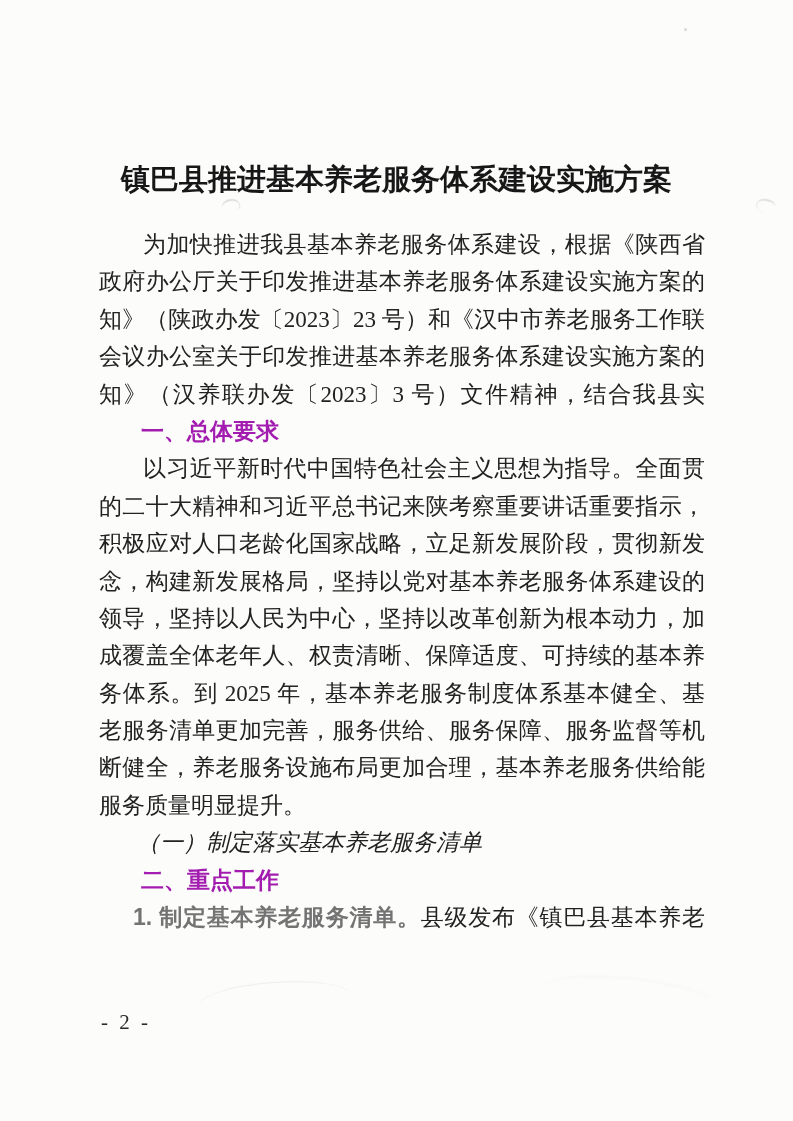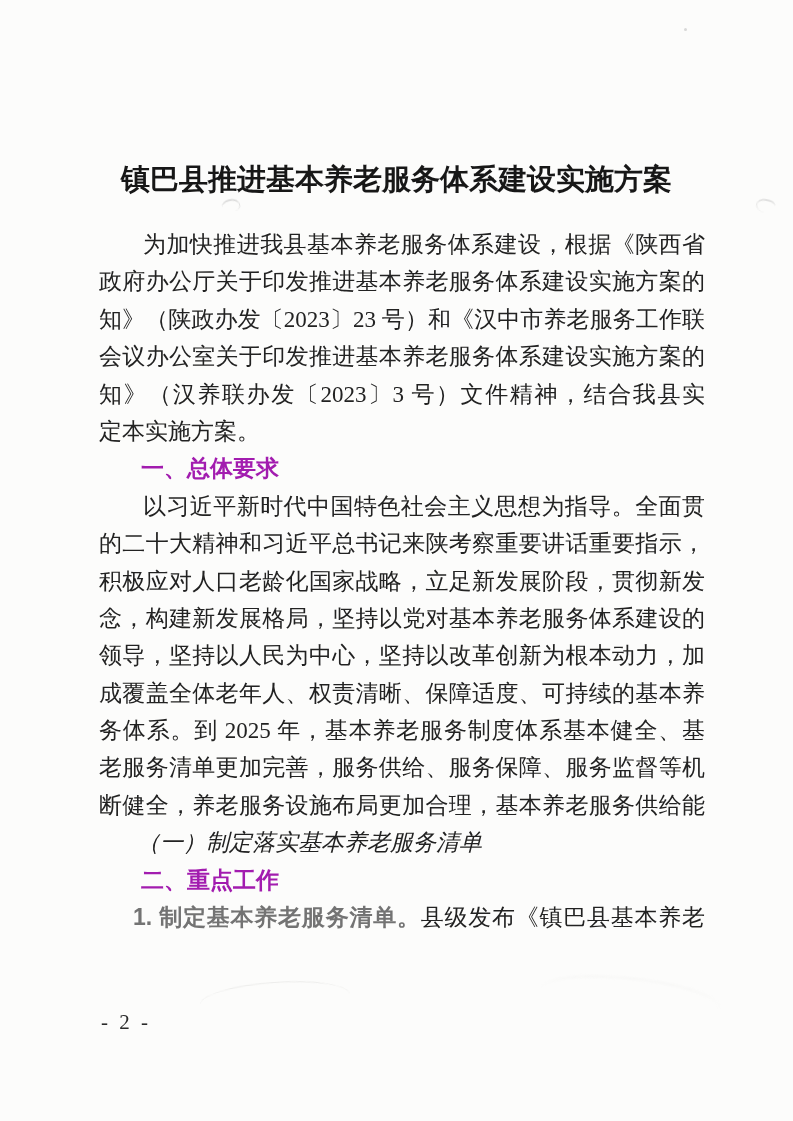--- a/index.html
+++ b/index.html
@@ -112,33 +112,33 @@
 
   <h1 class="doc-title">镇巴县推进基本养老服务体系建设实施方案</h1>
 
   <div class="body-text">
 
     <div class="line indent">为加快推进我县基本养老服务体系建设，根据《陕西省人民</div>
     <div class="line">政府办公厅关于印发推进基本养老服务体系建设实施方案的通</div>
     <div class="line">知》（陕政办发〔2023〕23 号）和《汉中市养老服务工作联席</div>
     <div class="line">会议办公室关于印发推进基本养老服务体系建设实施方案的通</div>
     <div class="line">知》（汉养联办发〔2023〕3 号）文件精神，结合我县实际，制</div>
-    <div class="line endline">定本实施方案。</div>
 
     <div class="line heading">一、总体要求</div>
 
     <div class="line indent">以习近平新时代中国特色社会主义思想为指导。全面贯彻党</div>
     <div class="line">的二十大精神和习近平总书记来陕考察重要讲话重要指示，实施</div>
     <div class="line">积极应对人口老龄化国家战略，立足新发展阶段，贯彻新发展理</div>
     <div class="line">念，构建新发展格局，坚持以党对基本养老服务体系建设的全面</div>
     <div class="line">领导，坚持以人民为中心，坚持以改革创新为根本动力，加快建</div>
     <div class="line">成覆盖全体老年人、权责清晰、保障适度、可持续的基本养老服</div>
     <div class="line">务体系。到 2025 年，基本养老服务制度体系基本健全、基本养</div>
     <div class="line">老服务清单更加完善，服务供给、服务保障、服务监督等机制不</div>
     <div class="line">断健全，养老服务设施布局更加合理，基本养老服务供给能力和</div>
+    <div class="line endline">服务质量明显提升。</div>
 
     <div class="line subheading">（一）制定落实基本养老服务清单</div>
 
     <div class="line heading">二、重点工作</div>
 
     <div class="line item">
       <span class="item-lead">1. 制定基本养老服务清单。</span><span>县级发布《镇巴县基本养老服务</span>
     </div>
   </div>
 

